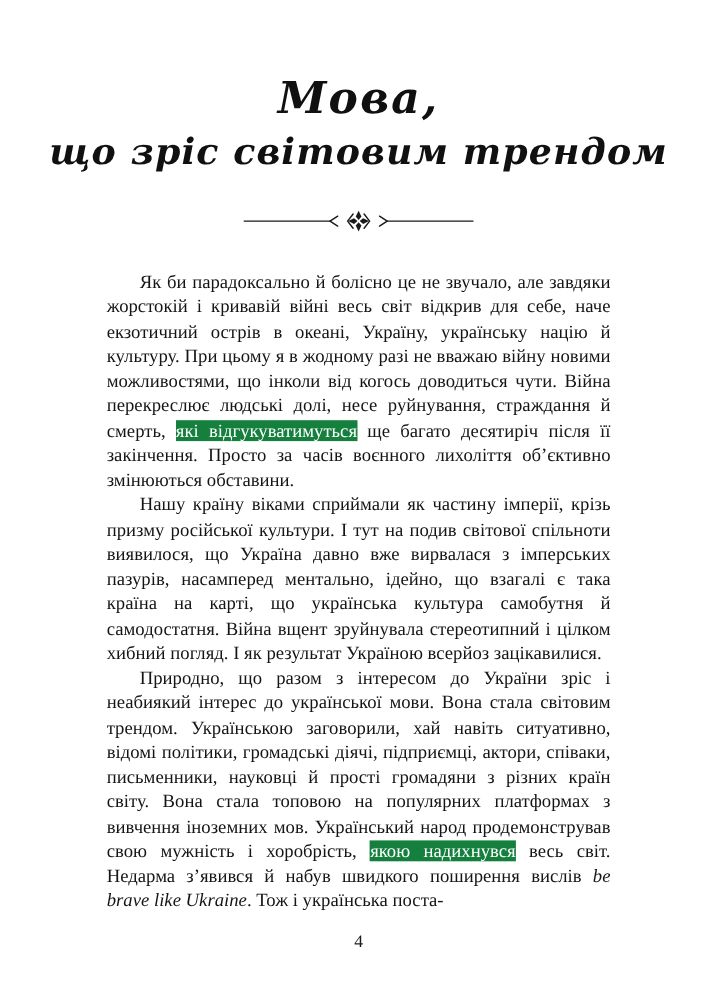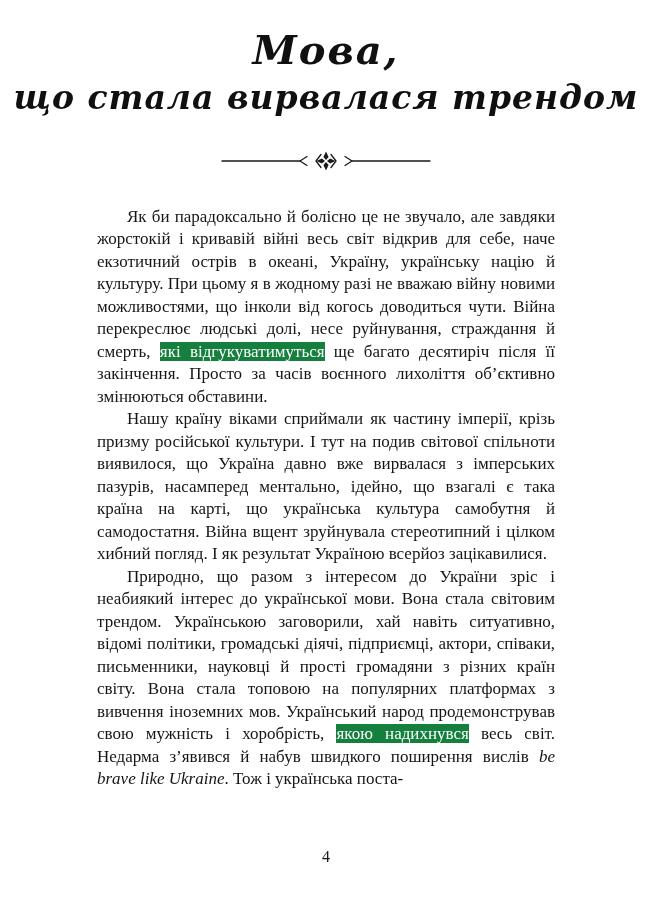--- a/index.html
+++ b/index.html
@@ -8,21 +8,21 @@
     position: relative;
     width: 652px;
     height: 916px;
     margin: 0 auto;
     background: #ffffff;
     color: #141414;
     overflow: hidden;
     font-family: "Liberation Serif", serif;
   }
   .title {
-    padding-top: 26px;
+    padding-top: 66px;
     text-align: center;
     font-family: "DejaVu Serif", serif;
     font-style: italic;
     font-weight: bold;
     color: #101010;
   }
   .title-line1 {
     display: block;
     font-size: 40px;
     line-height: 1.2;
@@ -63,21 +63,21 @@
     color: #1a1a1a;
   }
 </style>
 </head>
 <body>
 
 <div class="page">
 
   <h1 class="title">
     <span class="title-line1">Мова,</span>
-    <span class="title-line2">що стала вирвалася трендом</span>
+    <span class="title-line2">що зріс світовим трендом</span>
   </h1>
 
   <div class="divider">
     <svg width="220" height="26" viewBox="0 0 220 26">
       <g stroke="#1a1a1a" fill="none" stroke-width="1.3" stroke-linecap="round">
         <line x1="6" y1="13" x2="84" y2="13"></line>
         <line x1="136" y1="13" x2="214" y2="13"></line>
         <path d="M84 13 l7 -4.5 M84 13 l7 4.5"></path>
         <path d="M136 13 l-7 -4.5 M136 13 l-7 4.5"></path>
         <path d="M100 13 l5 -6.5 M100 13 l5 6.5"></path>

